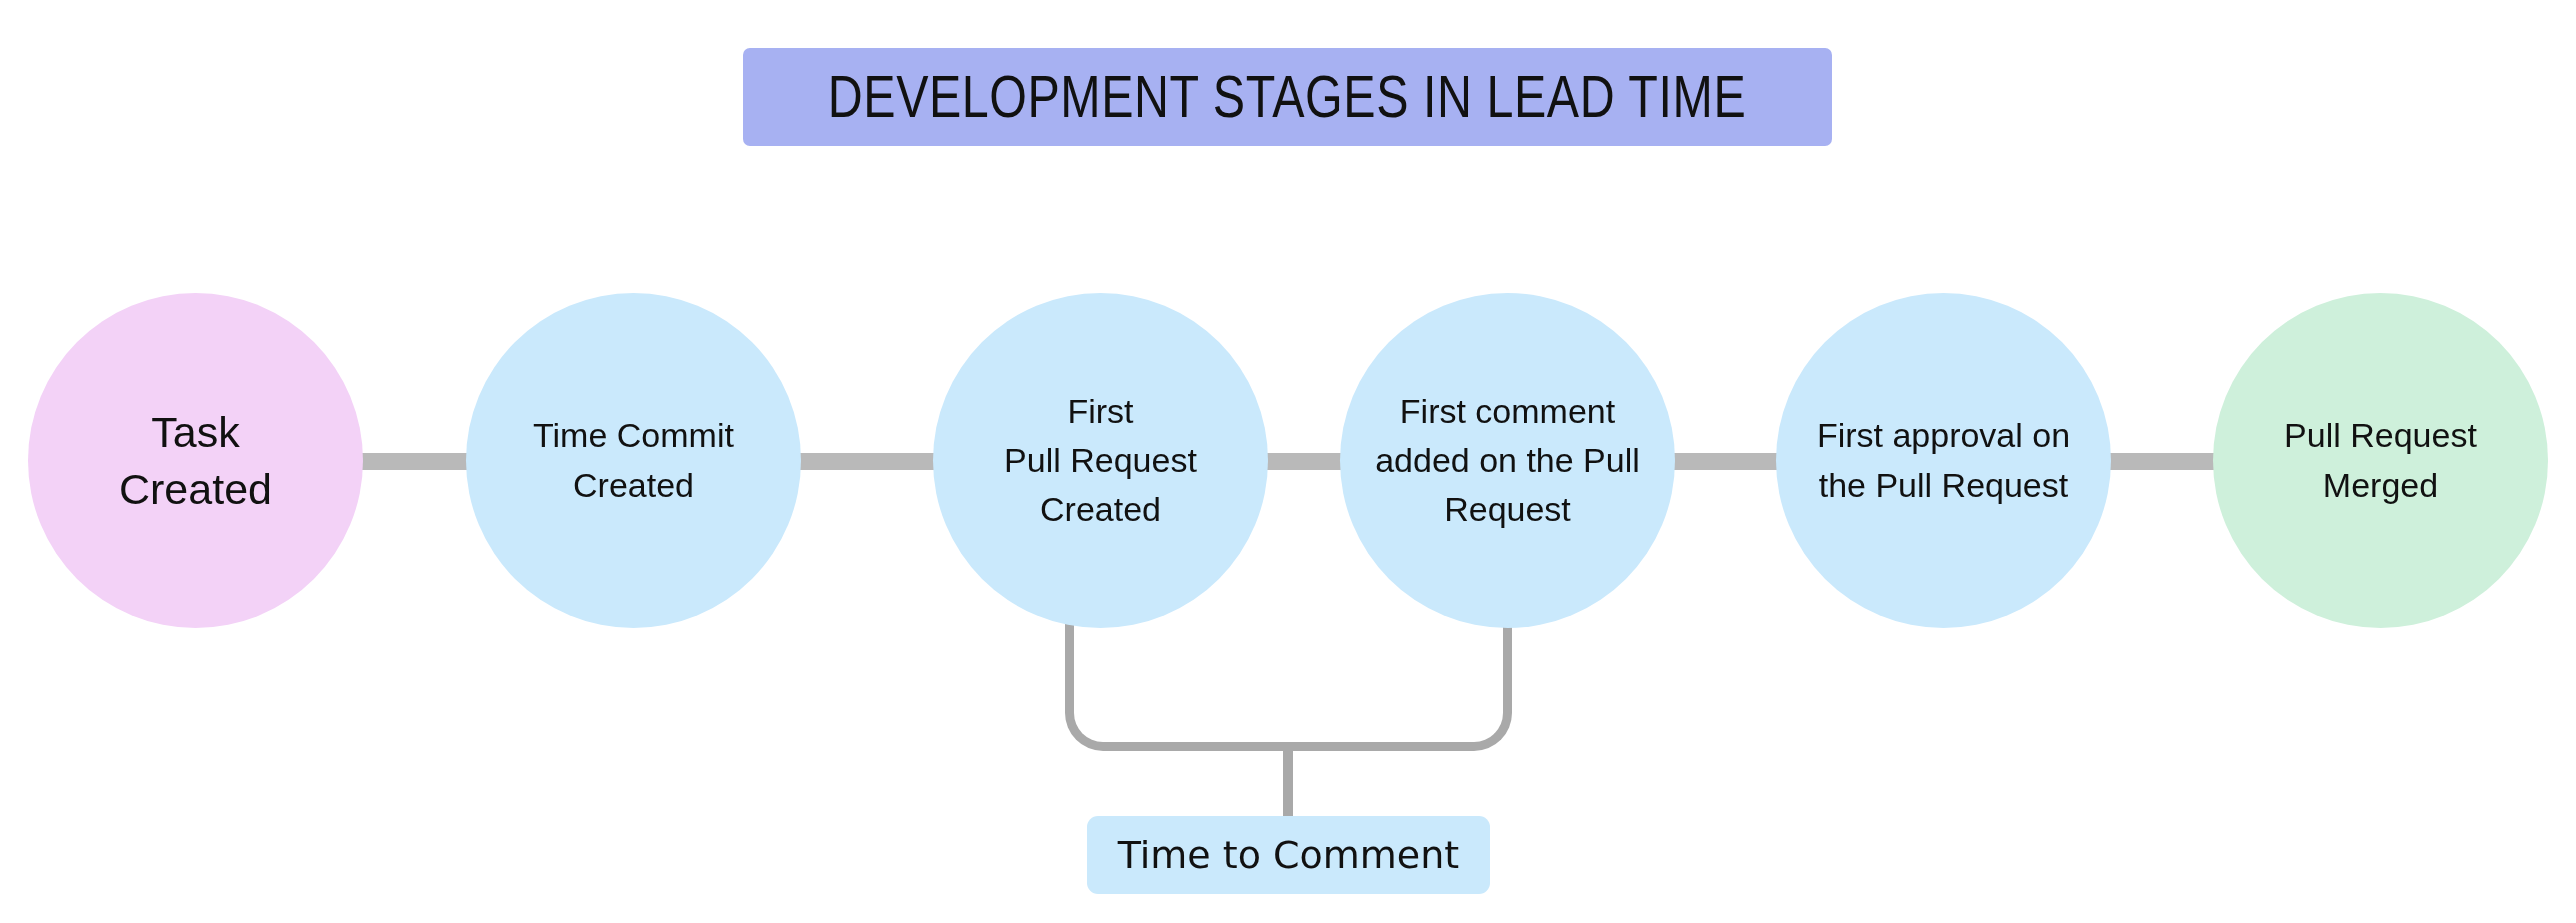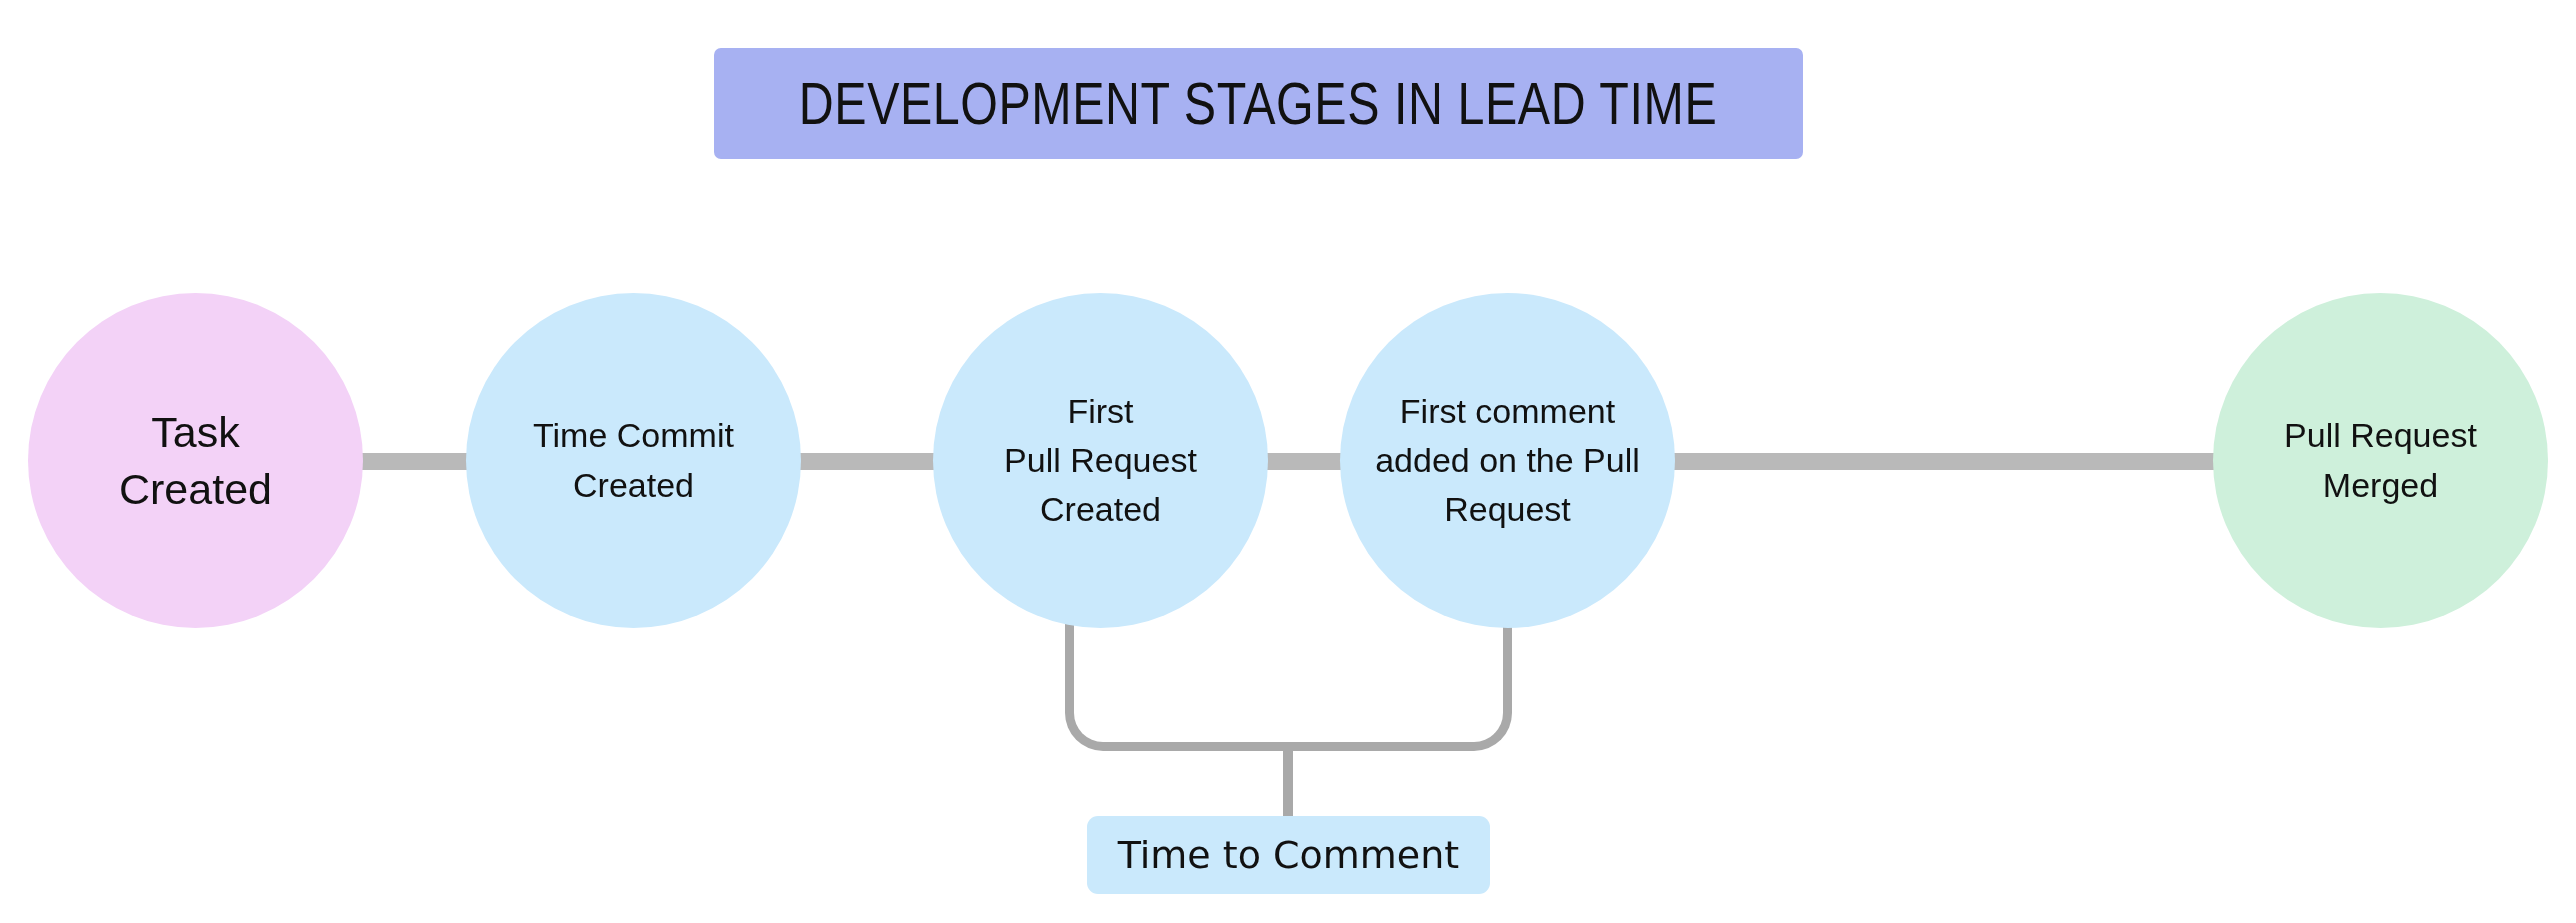--- a/index.html
+++ b/index.html
@@ -13,24 +13,24 @@
     height: 923px;
     background: #ffffff;
     overflow: hidden;
     font-family: "Liberation Sans", sans-serif;
     color: #111111;
   }
 
   
   .title-box {
     position: absolute;
-    left: 714px;
+    left: 743px;
     top: 48px;
     width: 1089px;
-    height: 111px;
+    height: 98px;
     background: #a7b1f2;
     border-radius: 6.9px;
     display: flex;
     align-items: center;
     justify-content: center;
   }
   .title-text {
     font-size: 59px;
     font-weight: 400;
     letter-spacing: 0.7px;
@@ -157,20 +157,24 @@
 Pull Request
 Created</span>
   </div>
 
   <div class="circle c4">
     <span class="stage-label">First comment
 added on the Pull
 Request</span>
   </div>
 
+  <div class="circle c5">
+    <span class="stage-label">First approval on
+the Pull Request</span>
+  </div>
 
   <div class="circle c6">
     <span class="stage-label">Pull Request
 Merged</span>
   </div>
 
   <div class="annotation">
     <span class="annotation-text">Time to Comment</span>
   </div>
 

